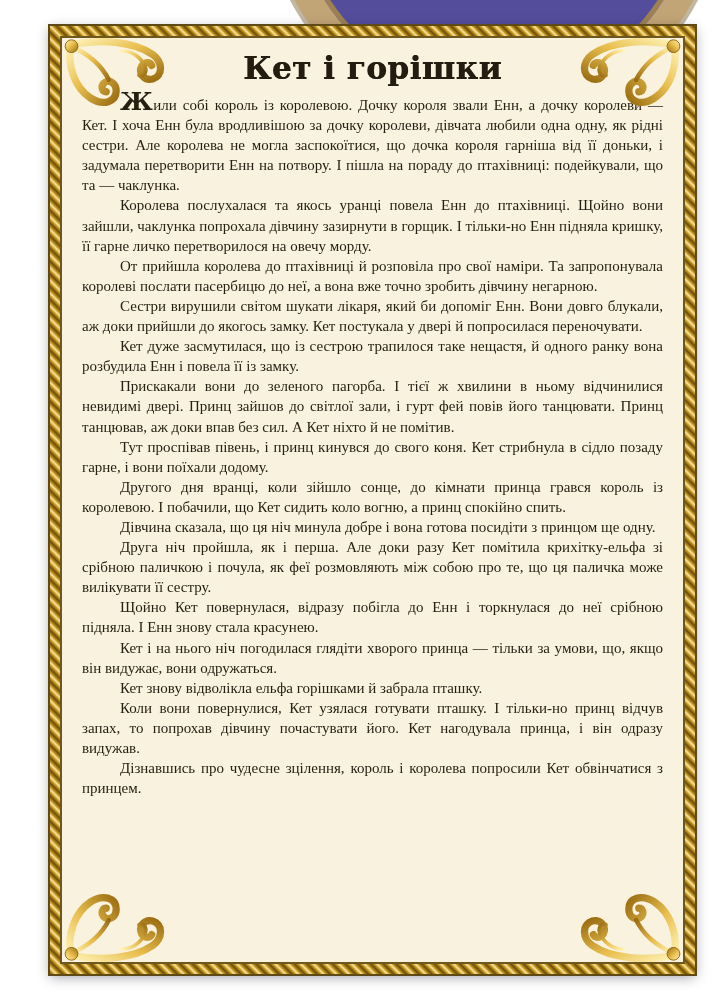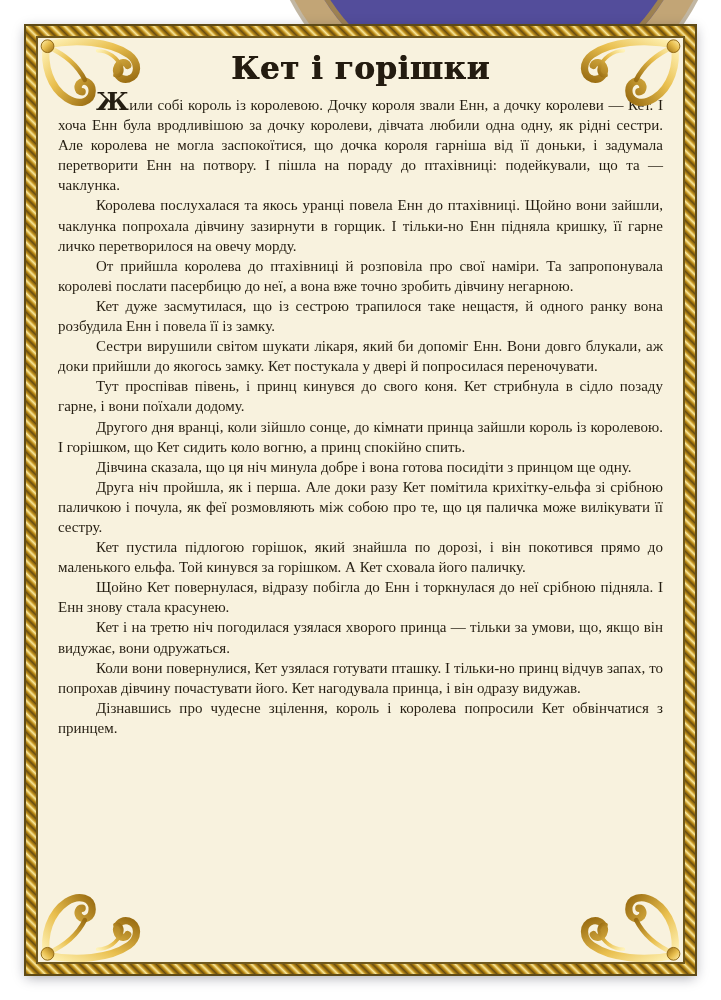--- a/index.html
+++ b/index.html
@@ -28,21 +28,21 @@
     box-shadow:inset 0 0 0 5px #9d8152, 0 0 0 4px rgba(120,95,50,.45);
     background:#534d9b;
   }
 
   
   .frame{
     position:absolute;inset:26px;z-index:2;
     border:10px solid transparent;
     border-image:repeating-linear-gradient(45deg,#684c10 0px,#b8860f 2px,#f9e79a 4.5px,#c08f1a 6.5px,#684c10 9px) 10;
     box-shadow:0 0 0 2px #5e4a16, inset 0 0 0 2px #6e571c, 0 3px 12px rgba(20,20,40,.4);
-    background:#f8f2de;background-clip:padding-box;
+    background:#f8f2de;background-clip:padding-box;margin-left:24px;
   }
 
   .corner{position:absolute;width:112px;height:82px;z-index:4;pointer-events:none;}
   .c-tl{left:2px;top:2px;}
   .c-tr{right:2px;top:2px;transform:scaleX(-1);}
   .c-bl{left:2px;bottom:2px;transform:scaleY(-1);}
   .c-br{right:2px;bottom:2px;transform:scale(-1,-1);}
 
   
   .page{
@@ -123,28 +123,29 @@
       </g>
       <circle cx="9" cy="9" r="7" fill="url(#goldgrad)" stroke="#8a6210" stroke-width="1"></circle>
     </svg>
 
     <div class="page">
       <h1 class="title">Кет і горішки</h1>
       <div class="story">
           <p><span class="dropcap">Ж</span>или собі король із королевою. Дочку короля звали Енн, а дочку королеви — Кет. І хоча Енн була вродливішою за дочку королеви, дівчата любили одна одну, як рідні сестри. Але королева не могла заспокоїтися, що дочка короля гарніша від її доньки, і задумала перетворити Енн на потвору. І пішла на пораду до птахівниці: подейкували, що та — чаклунка.</p>
           <p>Королева послухалася та якось уранці повела Енн до птахівниці. Щойно вони зайшли, чаклунка попрохала дівчину зазирнути в горщик. І тільки-но Енн підняла кришку, її гарне личко перетворилося на овечу морду.</p>
           <p>От прийшла королева до птахівниці й розповіла про свої наміри. Та запропонувала королеві послати пасербицю до неї, а вона вже точно зробить дівчину негарною.</p>
+          <p>Сестри вирушили світом шукати лікаря, який би допоміг Енн. Вони довго блукали, аж доки прийшли до якогось замку. Кет постукала у двері й попросилася переночувати.</p>
           <p>Кет дуже засмутилася, що із сестрою трапилося таке нещастя, й одного ранку вона розбудила Енн і повела її із замку.</p>
-          <p>Сестри вирушили світом шукати лікаря, який би допоміг Енн. Вони довго блукали, аж доки прийшли до якогось замку. Кет постукала у двері й попросилася переночувати.</p>
+          <p>Прискакали вони до зеленого пагорба. І тієї ж хвилини в ньому відчинилися невидимі двері. Принц зайшов до світлої зали, і гурт фей повів його танцювати. Принц танцював, аж доки впав без сил. А Кет ніхто й не помітив.</p>
           <p>Тут проспівав півень, і принц кинувся до свого коня. Кет стрибнула в сідло позаду гарне, і вони поїхали додому.</p>
-          <p>Другого дня вранці, коли зійшло сонце, до кімнати принца зайшли король із королевою. І горішком, що Кет сидить коло вогню, а принц спокійно спить.</p>
+          <p>Другого дня вранці, коли зійшло сонце, до кімнати принца грався король із королевою. І побачили, що Кет сидить коло вогню, а принц спокійно спить.</p>
           <p>Дівчина сказала, що ця ніч минула добре і вона готова посидіти з принцом ще одну.</p>
           <p>Друга ніч пройшла, як і перша. Але доки разу Кет помітила крихітку-ельфа зі срібною паличкою і почула, як феї розмовляють між собою про те, що ця паличка може вилікувати її сестру.</p>
-          <p>Кет пустила підлогою горішок, який знайшла по дорозі, і він покотився прямо до маленького ельфа. Той кинувся за горішком. А Кет сховала його паличку.</p>
           <p>Щойно Кет повернулася, відразу побігла до Енн і торкнулася до неї срібною підняла. І Енн знову стала красунею.</p>
-          <p>Кет і на третю ніч погодилася узялася хворого принца — тільки за умови, що, якщо він видужає, вони одружаться.</p>
+          <p>Кет і на нього ніч погодилася глядіти хворого принца — тільки за умови, що, якщо він видужає, вони одружаться.</p>
+          <p>Кет знову відволікла ельфа горішками й забрала пташку.</p>
           <p>Коли вони повернулися, Кет узялася готувати пташку. І тільки-но принц відчув запах, то попрохав дівчину почастувати його. Кет нагодувала принца, і він одразу видужав.</p>
           <p>Дізнавшись про чудесне зцілення, король і королева попросили Кет обвінчатися з принцем.</p>
         </div>
     </div>
 
   </div>
 </div>
 
 </body></html>

